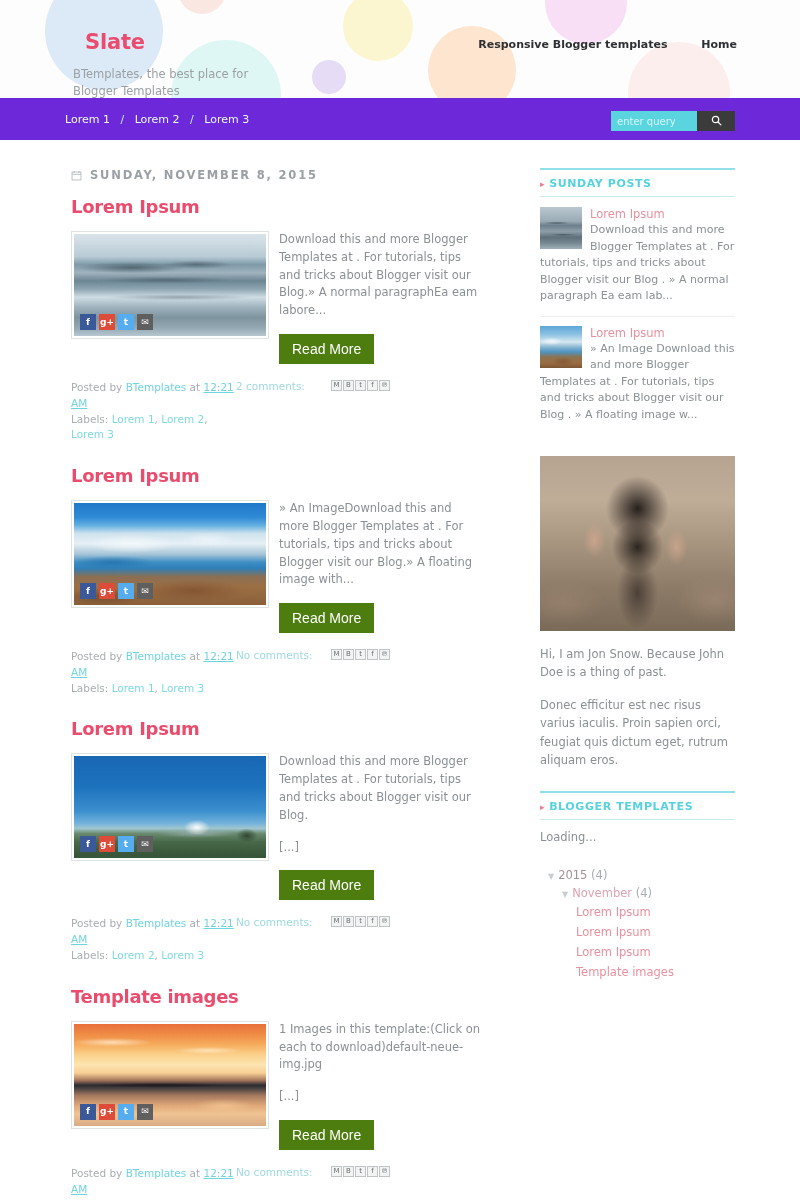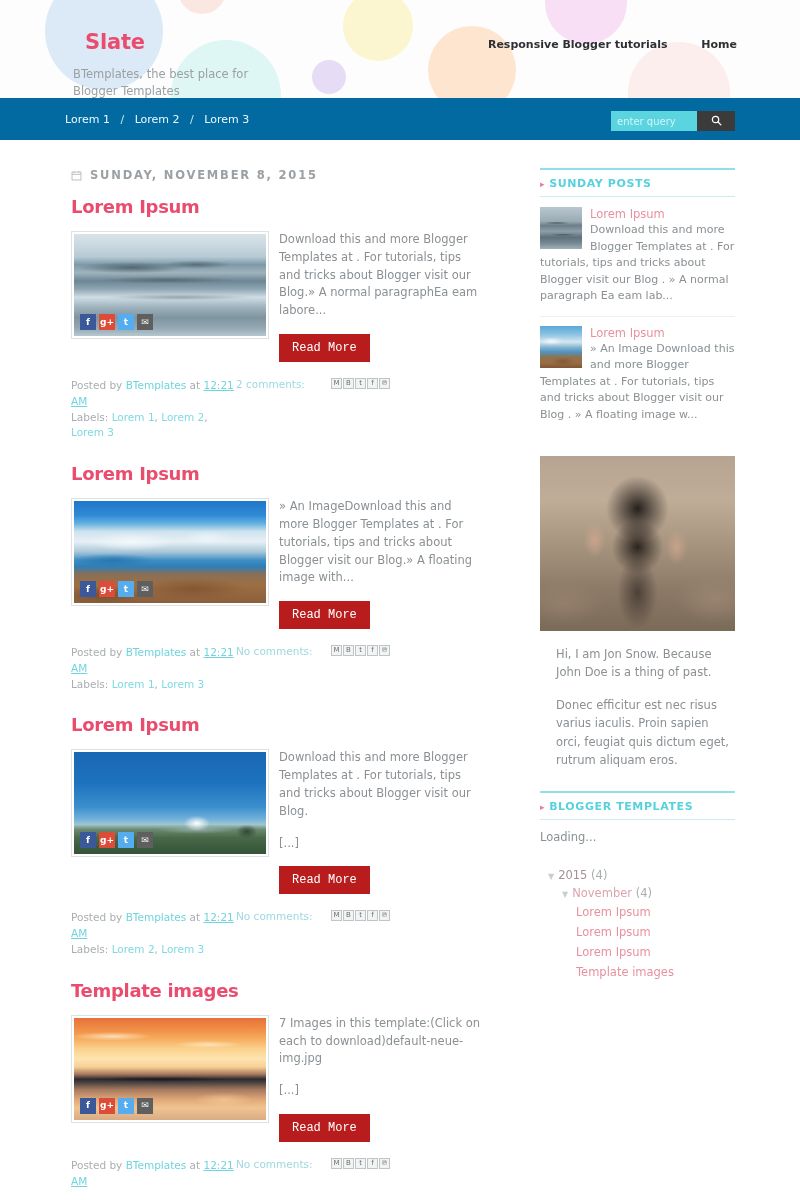--- a/index.html
+++ b/index.html
@@ -55,21 +55,21 @@
   .topnav a {
     color: #2e3033;
     font-size: 11px;
     font-weight: bold;
     text-decoration: none;
     margin-left: 30px;
   }
 
   
   .navbar {
-    background: #0369a1;
+    background: #6d28d9;
     height: 42px;
     position: relative;
   }
   .navbar-inner {
     width: 690px; margin: 0 auto; padding: 0 10px;
     height: 100%;
     display: flex; align-items: center; justify-content: space-between;
   }
   .breadcrumb { font-size: 11px; color: #e9fbfd; }
   .breadcrumb a { color: #eafbfd; text-decoration:none; }
@@ -147,28 +147,28 @@
 
   .post-excerpt { margin-left: 10px; flex: 1; }
   .post-excerpt p {
     margin: 0 0 14px 0;
     font-size: 11.5px;
     line-height: 1.55;
     color: #8a9094;
   }
   .read-more-btn {
     display:inline-block;
-    background: #b91c1c;
+    background: #4d7c0f;
     color: #ffffff;
-    font-size: 12px;
+    font-size: 14px;
     padding: 7px 13px;
     text-decoration:none;
     border: none;
     cursor:pointer;
-    font-family: Liberation Mono, monospace;
+    font-family: Liberation Sans, sans-serif;
   }
   .read-more-link {
     display:block;
     margin-top: 8px;
     color: #e8919f;
     font-size: 11.5px;
     text-decoration:none;
   }
 
   .post-meta {
@@ -231,21 +231,21 @@
   }
   .pop-snippet {
     font-size: 11px; color:#8a9094; line-height:1.5; margin:0;
   }
 
   .profile-img {
     width: 195px; height: 175px;
     position:relative; overflow:hidden;
     margin-bottom: 14px;
   }
-  .profile-text p { font-size: 11.5px; color:#8a9094; line-height:1.6; margin: 0 0 14px 16px; }
+  .profile-text p { font-size: 11.5px; color:#8a9094; line-height:1.6; margin: 0 0 14px 0; }
 
   .loading-text { font-size: 11.5px; color:#8a9094; margin:0; }
 
   .archive-list { list-style:none; margin:0; padding:0; font-size: 11.5px; }
   .archive-year { padding: 2px 0 2px 8px; color:#a48f95; }
   .archive-month { padding: 2px 0 2px 22px; }
   .archive-month a { color:#dba3ae; text-decoration:none; }
   .archive-post { padding: 3px 0 3px 36px; }
   .archive-post a { color:#e8919f; text-decoration:none; }
   .tri { color:#c9ced1; font-size: 8px; margin-right: 4px; display:inline-block; }
@@ -363,21 +363,21 @@
     <div class="bubble" style="left:545px; top:-38px; width:82px; height:82px; background:#f9dff6;"></div>
     <div class="bubble" style="left:628px; top:42px; width:102px; height:102px; background:#fbeeec;"></div>
   </div>
 
   <div class="header-inner">
     <div class="brand">
       <h1 class="brand-title">Slate</h1>
       <p class="brand-desc">BTemplates, the best place for Blogger Templates</p>
     </div>
     <nav class="topnav">
-      <a href="#">Responsive Blogger tutorials</a>
+      <a href="#">Responsive Blogger templates</a>
       <a href="#">Home</a>
     </nav>
   </div>
 </div>
 
 <div class="navbar">
   <div class="navbar-inner">
     <div class="breadcrumb">
       <a href="#">Lorem 1</a>
       <span class="sep">/</span>
@@ -543,21 +543,21 @@
                 <div class="img-sunset"></div>
            <div class="share-strip">
                   <span class="share-btn sb-fb">f</span>
                   <span class="share-btn sb-gp">g+</span>
                   <span class="share-btn sb-tw">t</span>
                   <span class="share-btn sb-em">✉</span>
                 </div>
          </div>
        </div>
        <div class="post-excerpt">
-         <p>7 Images in this template:(Click on each to download)default-neue-img.jpg</p>
+         <p>1 Images in this template:(Click on each to download)default-neue-img.jpg</p>
          <p>[...]</p>
          <a href="#" class="read-more-btn">Read More</a>
        </div>
      </div>
 
      <div class="post-meta">
        <div class="meta-left">
          <div>Posted by
            <a href="#">BTemplates</a> at
            <a href="#" class="time">12:21 AM</a></div>

